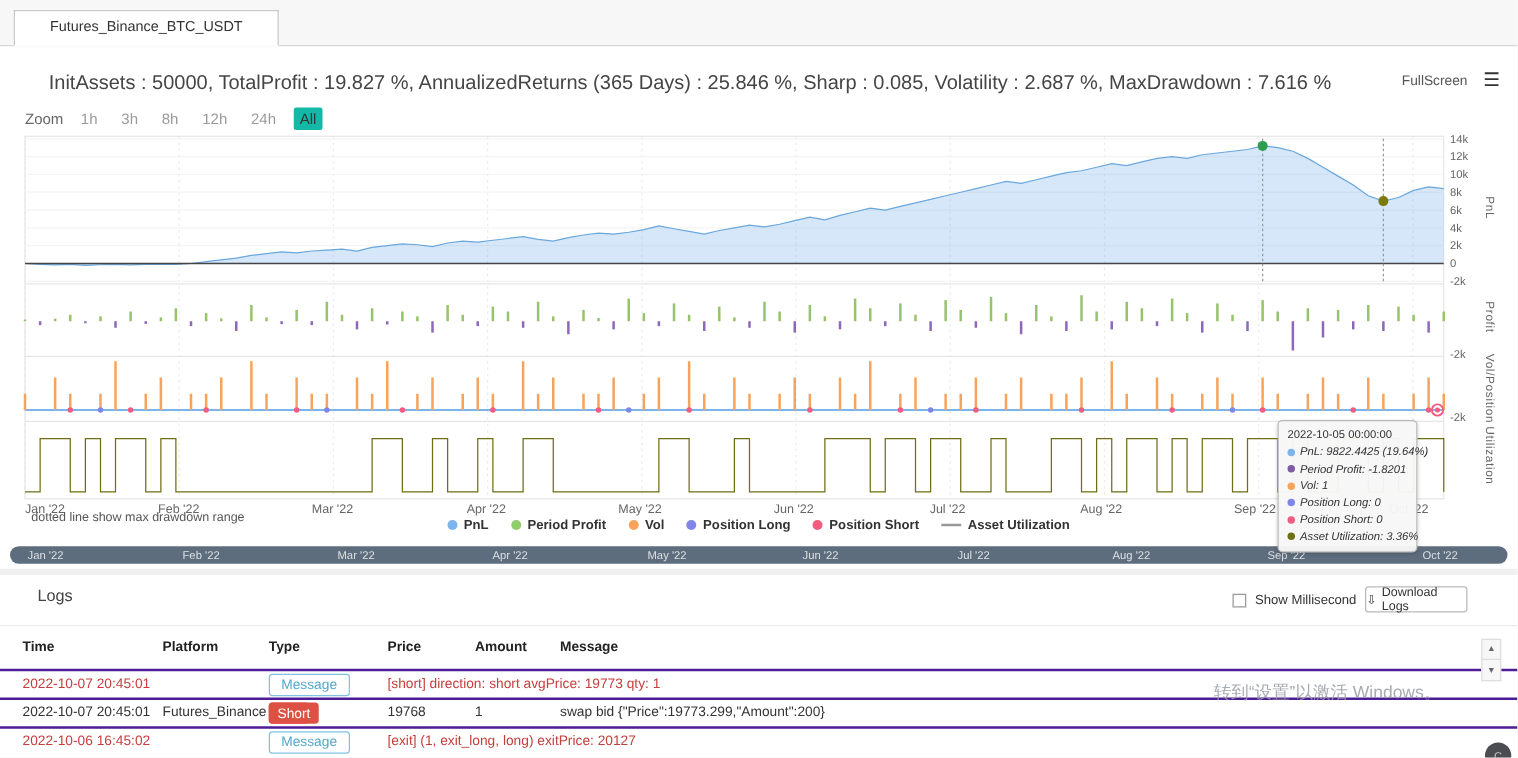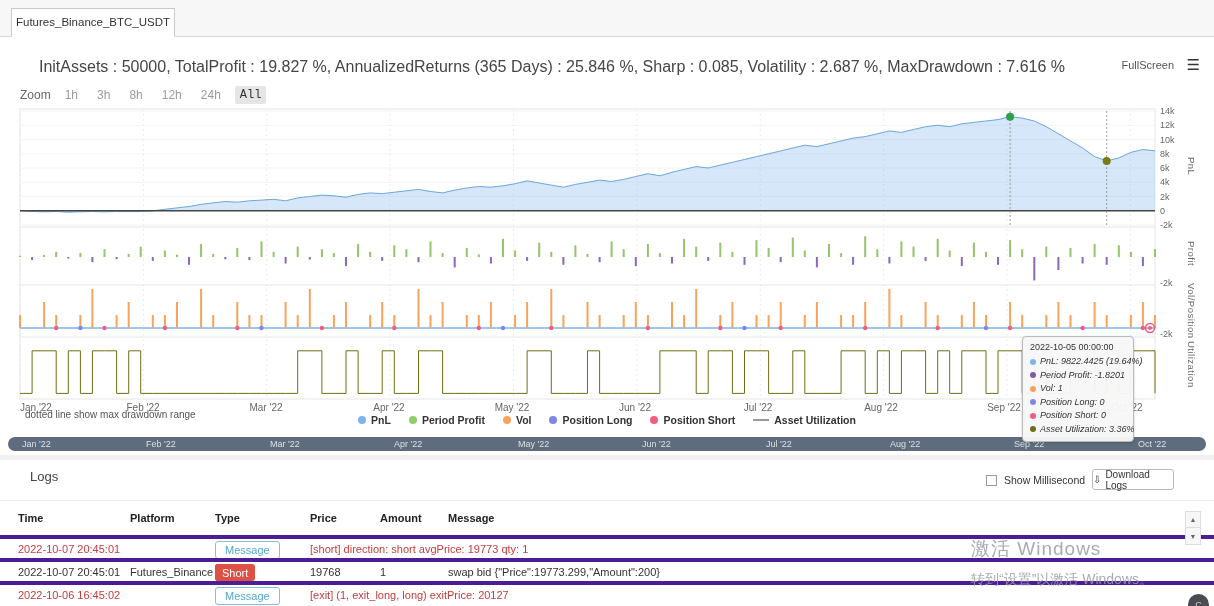--- a/index.html
+++ b/index.html
@@ -1,32 +1,32 @@
 <!DOCTYPE html>
 <html><head>
 <meta charset="utf-8">
 <style>
   * { box-sizing: border-box; }
   body { margin:0; background:#e9e9e9; font-family:"Liberation Sans", sans-serif; }
   .page { position:relative; width:1214px; height:606px; background:#fff; overflow:hidden; margin:0 auto; }
 
   
   .tabbar { position:absolute; top:0; left:0; right:0; height:37px; background:#f7f7f7; border-bottom:1px solid #d8d8d8; }
-  .tab { position:absolute; left:11px; top:8px; height:29px; background:#fff; border:1px solid #c9c9c9; border-bottom:1px solid #fff; padding:0 4px; line-height:27px; font-size:11.5px; color:#333; z-index:2; }
+  .tab { position:absolute; left:11px; top:8px; height:29px; background:#fff; border:1px solid #c9c9c9; border-bottom:1px solid #fff; padding:0 28px; line-height:27px; font-size:11.5px; color:#333; z-index:2; }
 
   
   .summary { position:absolute; top:58px; left:0; right:110px; text-align:center; font-size:16px; color:#454545; }
   .fullscreen { position:absolute; top:59px; right:40px; font-size:11px; color:#555; cursor:pointer; }
   .hamburger { position:absolute; top:58px; right:14px; font-size:15px; color:#333; cursor:pointer; line-height:14px; }
 
   
   .zoomrow { position:absolute; top:86px; left:20px; display:flex; align-items:center; gap:9px; font-size:12px; }
   .zoom-label { color:#666; }
   .zoom-btn { color:#9a9a9a; padding:2px 5px; cursor:pointer; border-radius:2px; }
-  .zoom-btn.active { background:#e5e5e5; color:#333;font-family:Liberation Mono, monospace; }
+  .zoom-btn.active { background:#14b8a6; color:#333; }
 
   
   .chart { position:absolute; top:103px; left:0; width:1214px; height:300px; }
   .vlabel { position:absolute; left:1186px; writing-mode:vertical-rl; font-size:9.5px; color:#666; letter-spacing:0.5px; }
   .xlabels span { position:absolute; top:402px; font-size:10px; color:#666; transform:translateX(-50%); white-space:nowrap; }
   .xlabels span:first-child { transform:none; }
   .note { position:absolute; top:409px; left:25px; font-size:10px; color:#555; z-index:2; }
 
   .legend { position:absolute; top:414px; left:0; right:0; display:flex; justify-content:center; gap:18px; font-size:10.5px; font-weight:bold; color:#333; }
   .legend .item { display:flex; align-items:center; gap:5px; cursor:pointer; }
@@ -49,21 +49,21 @@
 
   
   .logs-title { position:absolute; top:469px; left:30px; font-size:13px; color:#444; }
   .ms-check { position:absolute; top:474px; left:986px; display:flex; align-items:center; gap:7px; font-size:10.5px; color:#333; cursor:pointer; }
   .ms-box { width:11px; height:11px; border:1px solid #999; background:#fff; display:inline-block; }
   .download-btn { position:absolute; top:469px; left:1092px; width:82px; height:21px; border:1px solid #b9b9b9; border-radius:3px; background:#fff; font-size:10px; color:#333; display:flex; align-items:center; justify-content:center; gap:4px; cursor:pointer; }
   .logs-head-line { position:absolute; top:500px; left:0; right:0; height:1px; background:#ececec; }
 
   .thead span, .trow span { position:absolute; font-size:11px; white-space:nowrap; }
   .thead { position:absolute; top:512px; left:0; right:0; height:20px; font-weight:bold; color:#222; }
-  .trow { position:absolute; left:0; right:0; height:23px; color:#333; border-top:4px solid #4c1d95; padding-top:4px; }
+  .trow { position:absolute; left:0; right:0; height:23px; color:#333; border-top:2px solid #4c1d95; padding-top:4px; }
   .col-time{left:18px}.col-platform{left:130px}.col-type{left:215px}.col-price{left:310px}.col-amount{left:380px}.col-msg{left:448px}
   .red { color:#c53d3d; }
   .badge-msg { display:inline-block; border:1px solid #7fc2e0; color:#55a8cc; font-size:9.5px; padding:2px 9px; border-radius:3px; background:#fff; }
   .badge-red { display:inline-block; background:#dd5145; color:#fff; font-size:9.5px; padding:2.5px 7px; border-radius:3px; margin-right:5px; }
 
   
   .vscroll { position:absolute; left:1185px; top:511px; width:16px; z-index:7; }
   .sb-btn { width:16px; height:17px; background:#f7f7f7; border:1px solid #ddd; color:#666; font-size:7px; display:flex; align-items:center; justify-content:center; cursor:pointer; }
   .sb-btn + .sb-btn { margin-top:0; border-top:none; }
 
@@ -471,19 +471,18 @@
       </span>
     <span class="col-price red">[exit] (1, exit_long, long) exitPrice: 20127</span>
   </div>
 
   <div class="vscroll">
     <div class="sb-btn">▲</div>
     <div class="sb-btn">▼</div>
   </div>
 
   <div class="watermark">
-    <div class="wm1">激活 Windows</div>
     <div class="wm2">转到“设置”以激活 Windows。</div>
   </div>
 
   <div class="float-c">C</div>
 
 </div>
 
 </body></html>

